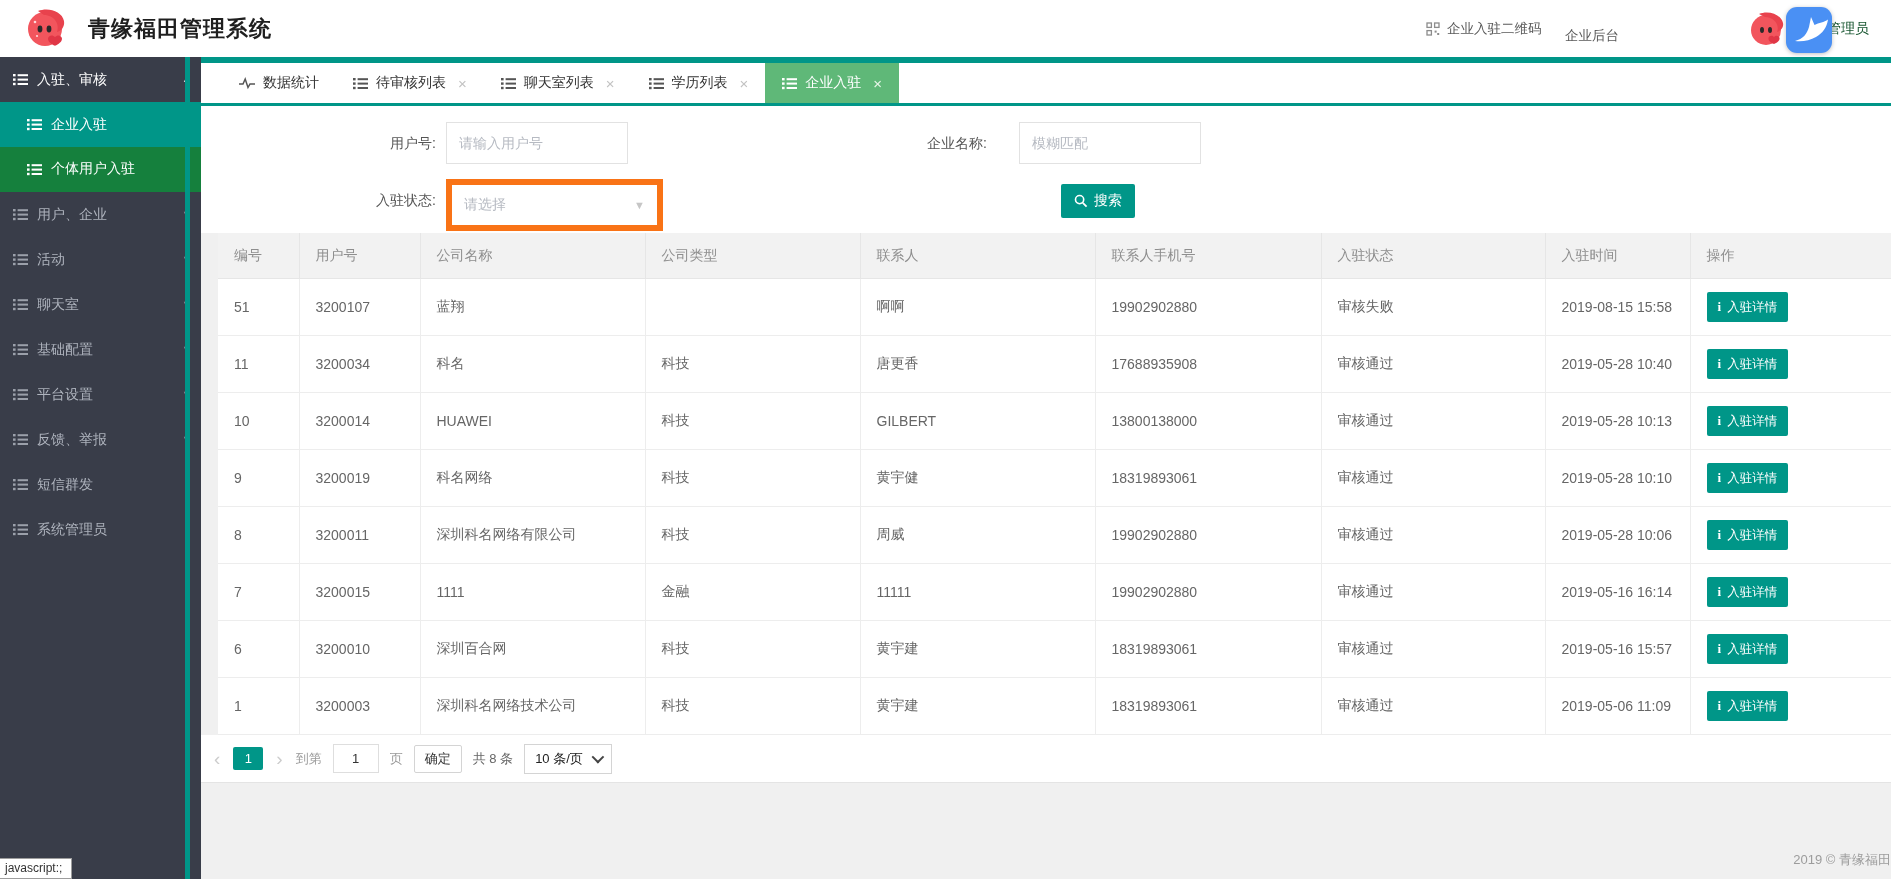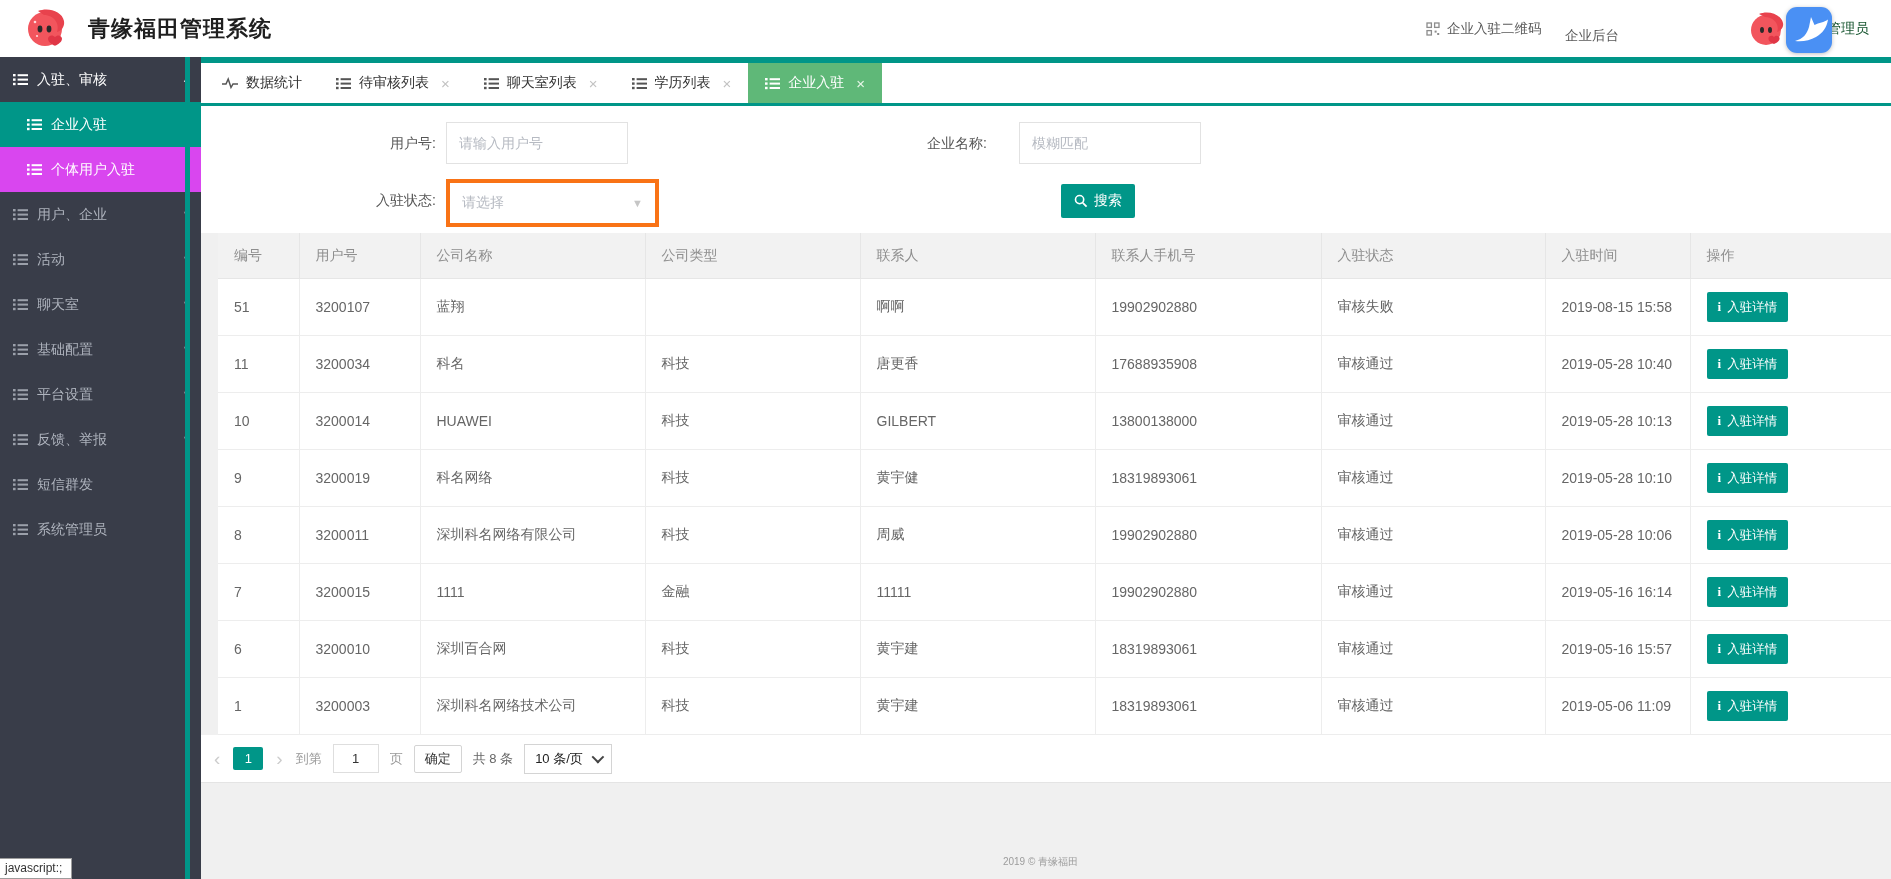--- a/index.html
+++ b/index.html
@@ -22,65 +22,65 @@
   .bird-badge{position:absolute;left:1784px;top:5px;width:50px;height:50px;z-index:6;cursor:pointer;filter:drop-shadow(0 1px 2px rgba(0,0,0,.25));}
   
   .sidebar{position:absolute;top:57px;left:0;width:201px;bottom:0;background:#393D49;z-index:2;}
   .side-accent{position:absolute;top:57px;left:185px;width:5px;bottom:0;background:#009688;z-index:2;}
   .side-item{position:relative;height:45px;line-height:45px;display:flex;align-items:center;color:#fff;font-size:14px;cursor:pointer;}
   .side-item .s-icon{display:inline-flex;width:15px;height:15px;margin:0 9px 0 13px;align-items:center;}
   .side-item.sub .s-icon{margin-left:27px;}
   .side-item.dim{color:#aeb3bd;}
   .side-item.dim .s-icon{color:#9ba0aa;}
   .side-item.active{background:#009688;color:#fff;}
-  .side-item.dark{background:#d946ef;}
+  .side-item.dark{background:#15803d;font-family:Liberation Mono, monospace;}
   .s-caret{position:absolute;right:10px;top:0;font-size:9px;line-height:45px;color:#d9dce1;}
   .side-item.dim .s-caret{color:#8a8f99;}
   
   .main{position:absolute;top:57px;left:190px;width:1701px;bottom:0;background:#f0f0f0;}
   .topline{height:6px;background:#009688;}
-  .tabbar{height:40px;background:#fff;border-bottom:3px solid #009688;display:flex;align-items:stretch;padding-left:15px;}
+  .tabbar{height:40px;background:#fff;border-bottom:3px solid #009688;display:flex;align-items:stretch;padding-left:32px;}
   .tab{display:flex;align-items:center;gap:8px;padding:0 17px;font-size:14px;color:#333;cursor:pointer;white-space:nowrap;}
   .tab svg{color:#555;}
   .tab .tab-x{color:#c2c2c2;font-size:15px;margin-left:4px;line-height:1;}
   .tab.active{background:#5FB878;color:#fff;}
   .tab.active svg{color:#fff;}
   .tab.active .tab-x{color:#e9f7e9;}
   
   .form{position:relative;height:127px;background:#fff;}
   .f-label{position:absolute;width:110px;text-align:right;font-size:14px;color:#555;line-height:42px;}
   .lbl-user{left:136px;top:16px;}
   .lbl-company{left:687px;top:16px;}
   .lbl-status{left:136px;top:73px;}
   .f-input{position:absolute;width:156px;height:40px;border:1px solid #e2e2e2;padding:0 12px;font-size:14px;color:#333;outline:none;background:#fff;}
   .f-input::placeholder{color:#b6bac2;}
   .inp-user{left:256px;top:16px;}
   .inp-company{left:829px;top:16px;}
-  .f-select{position:absolute;left:256px;top:73px;width:181px;height:40px;border:4px solid #f97316;background:#fff;display:flex;align-items:center;padding:0 12px;font-size:14px;color:#b6bac2;cursor:pointer;}
+  .f-select{position:absolute;left:256px;top:73px;width:181px;height:40px;border:6px solid #f97316;background:#fff;display:flex;align-items:center;padding:0 12px;font-size:14px;color:#b6bac2;cursor:pointer;}
   .f-select .sel-caret{position:absolute;right:12px;font-size:11px;color:#c6c6c6;}
   .search-btn{position:absolute;left:871px;top:78px;width:74px;height:34px;background:#009688;border:none;border-radius:2px;color:#fff;font-size:14px;display:flex;align-items:center;justify-content:center;gap:6px;cursor:pointer;}
   
   table.grid{width:100%;border-collapse:collapse;table-layout:fixed;background:#0f172a;margin-left:28px;}
   .grid th{height:45px;background:#f2f2f2;color:#8e8e8e;font-weight:400;font-size:14px;text-align:left;padding:0 8px 0 16px;border:1px solid #e6e6e6;border-top:none;border-left:none;}
   .grid th:last-child{border-right:none;}
   .grid td{height:56px;font-size:14px;color:#666;padding:0 8px 0 16px;border:1px solid #ededed;border-left:none;background:#fff;white-space:nowrap;overflow:hidden;}
   .grid td:last-child{border-right:none;}
   .detail-btn{height:30px;padding:0 11px;background:#009688;color:#fff;border:none;border-radius:2px;font-size:12.5px;display:inline-flex;align-items:center;gap:6px;cursor:pointer;}
   .detail-btn .info-i{font-family:"Liberation Serif","DejaVu Serif",serif;font-weight:bold;font-size:13px;font-style:normal;}
   
   .pager{height:47px;background:#fff;display:flex;align-items:center;padding-left:22px;gap:11px;font-size:13px;color:#9b9b9b;border-bottom:1px solid #e4e4e4;}
   .pg-arrow{font-size:19px;color:#ccc;line-height:1;cursor:default;padding:0 2px;}
   .pg-cur{width:30px;height:23px;background:#009688;color:#fff;border-radius:2px;display:flex;align-items:center;justify-content:center;font-size:13px;cursor:pointer;}
   .pg-input{width:40px;height:25px;border:1px solid #dedede;text-align:center;font-size:13px;color:#333;outline:none;}
   .pg-confirm{height:28px;width:48px;border:1px solid #d4d4d4;background:#fff;color:#333;font-size:13px;border-radius:2px;cursor:pointer;}
   .pg-total{color:#666;}
   .pg-sizer{height:28px;border:1px solid #d4d4d4;background:#fff;padding:0 10px;display:flex;align-items:center;gap:9px;color:#222;font-size:13px;cursor:pointer;text-align:center;}
   .chev-down{width:7px;height:7px;border-right:2px solid #444;border-bottom:2px solid #444;transform:rotate(45deg) translateY(-2px);}
   
-  .footer{position:absolute;left:0;right:0;bottom:10px;text-align:center;font-size:10px;color:#9c9c9c;margin-top:25px;}
+  .footer{position:absolute;left:0;right:0;bottom:10px;text-align:right;font-size:13px;color:#9c9c9c;margin-top:25px;}
   .status-bubble{position:absolute;left:-5px;bottom:0;background:#fff;border:1px solid #9d9d9d;padding:2px 9px 3px;font-size:12px;color:#333;z-index:9;}
 </style>
 </head>
 <body>
 
 <div class="header">
   <span class="logo">
     <svg viewBox="0 0 45 45">
       <circle cx="21" cy="23" r="17" fill="#f2555d"></circle>
       <path d="M14 5 C24 1 38 5 40 15 C41 21 37 25 33 26 C36 18 30 9 20 9 Z" fill="#e8424d"></path>

